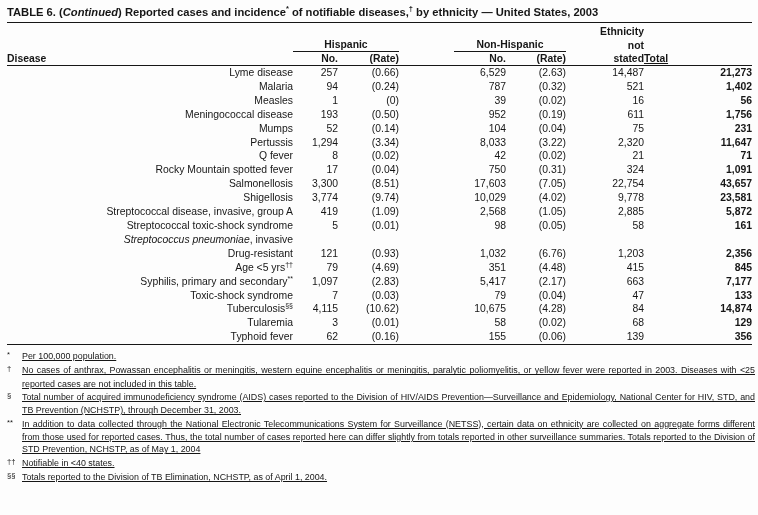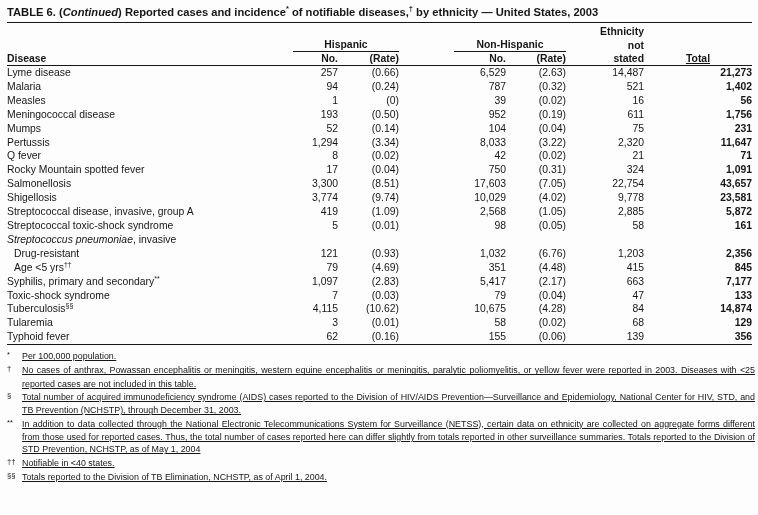--- a/index.html
+++ b/index.html
@@ -12,27 +12,27 @@
   .title {
     font-size:11.2px; font-weight:bold; line-height:14px;
     padding-bottom:3px; border-bottom:1px solid #161616; margin-bottom:2px;
     white-space:nowrap;
   }
   .title sup { font-size:7.5px; }
   table { border-collapse:collapse; table-layout:fixed; width:745px; margin-top:1px; }
   th, td { padding:0; font-size:10.4px; }
   thead th { font-weight:bold; vertical-align:bottom; line-height:13px; text-align:right; }
   th.h-disease { text-align:left; }
-  th.h-total  { text-align:center;text-decoration:underline; }
+  th.h-total  { text-align:left;text-decoration:underline; }
   th.head-rule { border-bottom:1.5px solid #161616; }
   .grp { vertical-align:bottom; }
   .grp-u { border-bottom:1px solid #161616; text-align:center; line-height:13px; font-weight:bold; }
   .grp-nh { width:112px; margin-left:auto; }
   tbody td { line-height:13.9px; white-space:nowrap; vertical-align:bottom; }
-  td.disease { text-align:left; }
+  td.disease { text-align:right; }
   td.indent  { padding-left:7px; }
   td.num   { text-align:right; }
   td.total { font-weight:bold; }
   tbody tr:last-child td { border-bottom:1px solid #161616; }
   sup { font-size:7px; line-height:0; }
   .footnotes { margin-top:5px; width:748px;text-decoration:underline; }
   .fn {
     font-size:8.9px; line-height:12.3px; text-align:justify;
     padding-left:15px; text-indent:-15px; margin-bottom:1px;
   }

